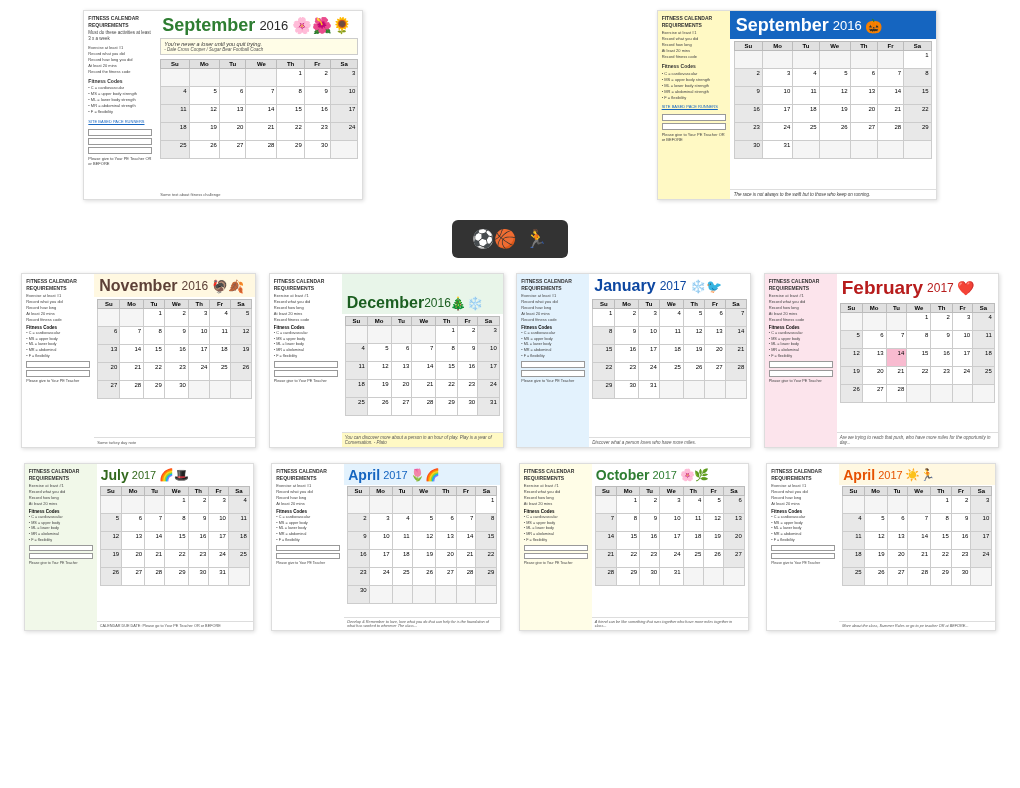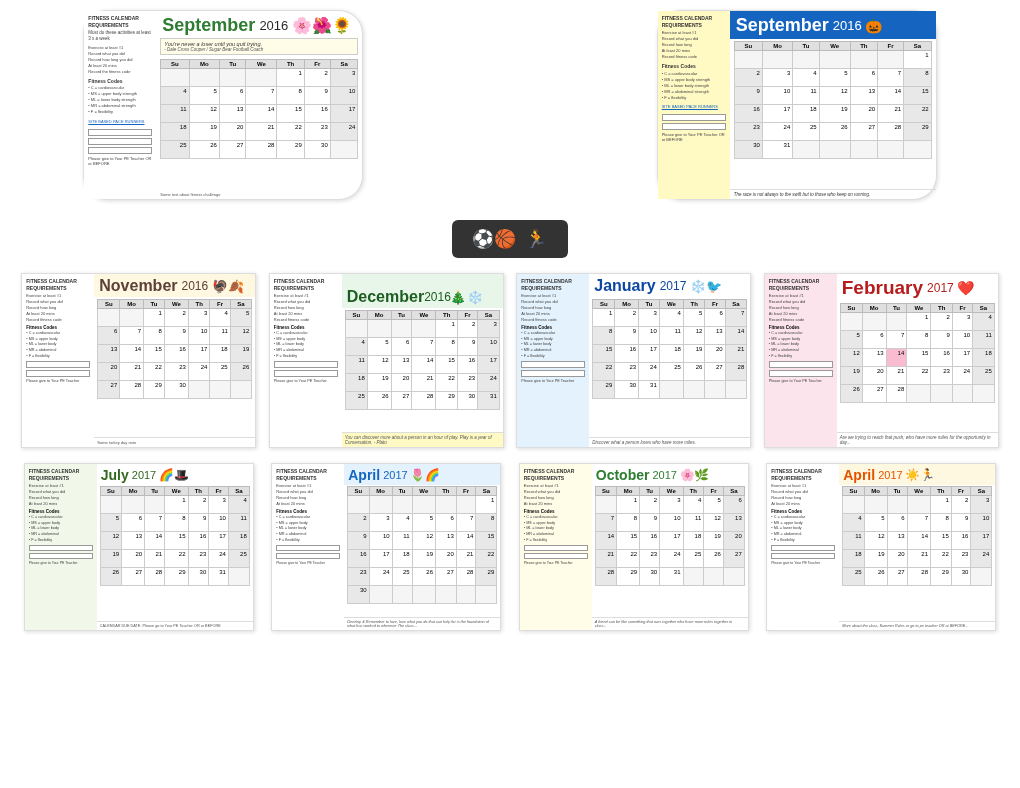--- a/index.html
+++ b/index.html
@@ -75,21 +75,20 @@
     .cal-card {
       border: 1px solid #ddd;
       background: #fff;
       position: relative;
       box-shadow: 1px 1px 4px rgba(0,0,0,0.15);
     }
 
     .cal-card-large {
       width: 280px;
       height: 190px;
-      border-radius: 24px;
     }
 
     .cal-card-medium {
       width: 235px;
       height: 175px;
     }
 
     .cal-card-small {
       width: 230px;
       height: 168px;
@@ -575,21 +574,21 @@
                 <div>• ML = lower body</div>
                 <div>• MR = abdominal</div>
                 <div>• F = flexibility</div>
             </div>
           </div>
           <div style="border:0.5px solid #999; height:7px; margin:2px 0; background:#fff;"></div>
           <div style="border:0.5px solid #999; height:7px; margin-bottom:2px; background:#fff;"></div>
           <div style="font-size:3.8px; color:#444;">Please give to Your PE Teacher</div>
         </div>
         <div style="flex:1; display:flex; flex-direction:column;">
-          <div style="padding:14px 5px 2px; display:flex; align-items:center; gap:0; background:#e8f5e9;">
+          <div style="padding:20px 5px 2px; display:flex; align-items:center; gap:0; background:#e8f5e9;">
             <span style="font-size:16px; font-weight:bold; color:#1b5e20;">December</span>
             <span style="font-size:12px; color:#1b5e20;">2016</span>
             <span style="font-size:13px;">🎄❄️</span>
           </div>
           <div class="cal-grid" style="padding:2px 3px; flex:1;">
             <table>
               <thead>
                   <tr>
                 <th>Su</th>
                 <th>Mo</th>

